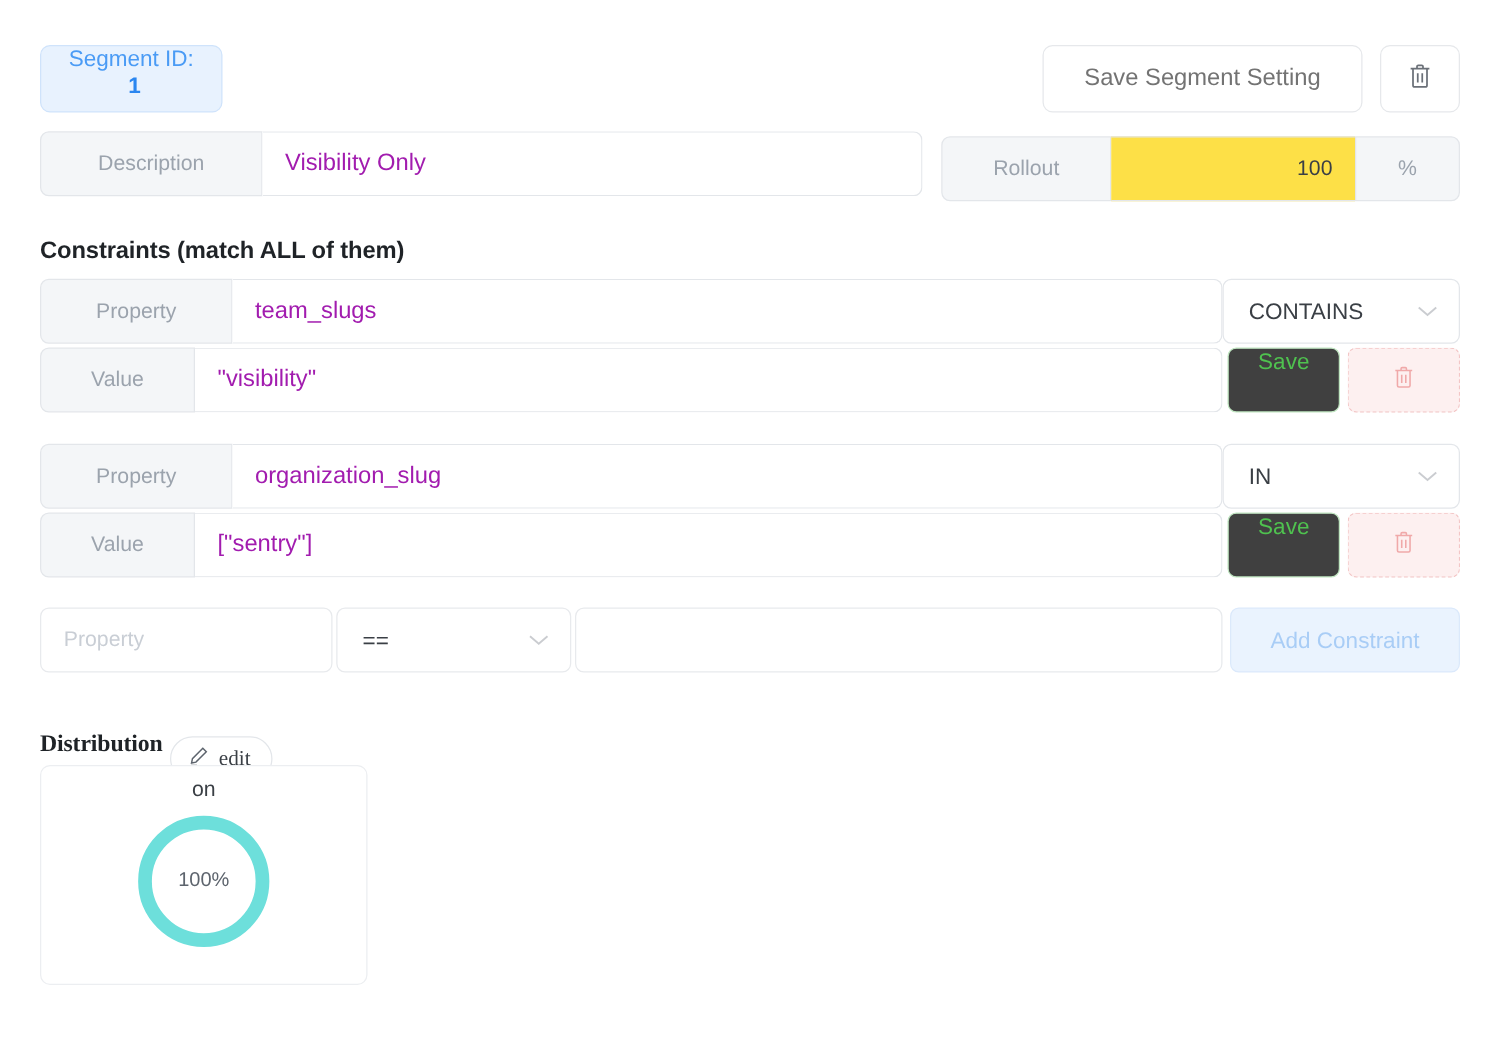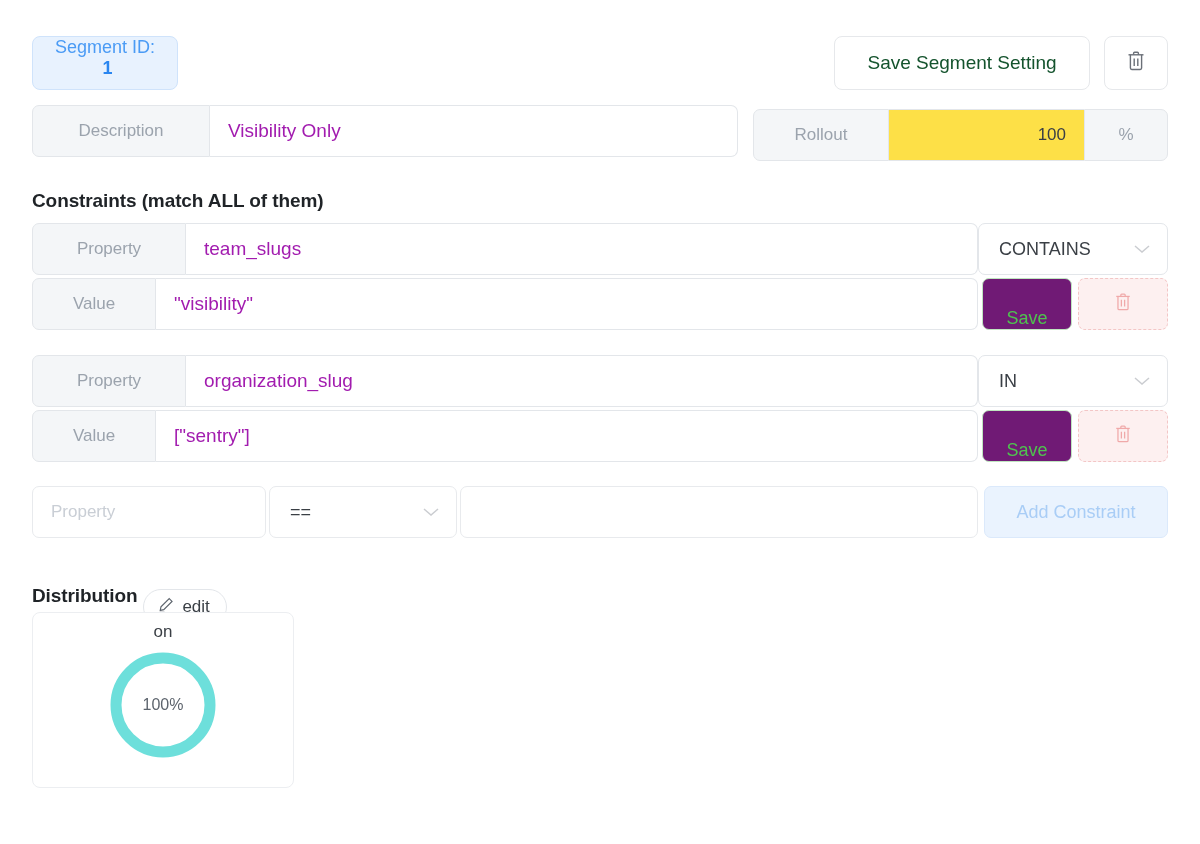--- a/index.html
+++ b/index.html
@@ -62,21 +62,21 @@
 
   .save-segment-btn {
     position: absolute; right: 78px; top: 0;
     height: 54px; min-width: 256px;
     padding: 0 26px;
     display: flex; align-items: center; justify-content: center;
     background: #ffffff;
     border: 1px solid #e6e8eb;
     border-radius: 8px;
     font-size: 19px;
-    color: #14532d;
+    color: #737373;
     cursor: pointer;
     white-space: nowrap;
   }
   .icon-btn {
     position: absolute; right: 0; top: 0;
     width: 64px; height: 54px;
     display: flex; align-items: center; justify-content: center;
     background: #ffffff;
     border: 1px solid #e6e8eb;
     border-radius: 8px;
@@ -139,24 +139,24 @@
     font-size: 18px;
     color: #3a3f45;
     cursor: pointer;
   }
   .op-select .op-text { flex: 1 1 auto; white-space: nowrap; }
   .chev { flex: 0 0 auto; opacity: .45; display: flex; align-items: center; }
 
   .save-small {
     position: absolute; right: 96px; top: 0;
     width: 90px; height: 52px;
-    background: #701a75;
+    background: #404040;
     border: 1px solid #bfe5c0;
     border-radius: 7px;
-    display: flex; align-items: flex-end; justify-content: center;
+    display: flex; align-items: flex-start; justify-content: center;
     color: #4fc24f;
     font-size: 18px;
     cursor: pointer;
   }
   .del-small {
     position: absolute; right: 0; top: 0;
     width: 90px; height: 52px;
     background: #fdf0f0;
     border: 1px dashed #f3c6c6;
     border-radius: 7px;
@@ -206,21 +206,21 @@
     border: 1px solid #dbe9fb;
     border-radius: 7px;
     display: flex; align-items: center; justify-content: center;
     color: #a9cdf6;
     font-size: 18px;
     cursor: pointer;
     white-space: nowrap;
   }
 
   
-  .dist-head { position: absolute; left: 32px; top: 566px; display: flex; align-items: center; }
+  .dist-head { position: absolute; left: 32px; top: 566px; display: flex; align-items: center; font-family: Liberation Serif, serif; }
   .edit-pill {
     margin-left: 6px;
     height: 36px;
     padding: 0 16px 0 13px;
     background: #ffffff;
     border: 1px solid #e3e6ea;
     border-radius: 18px;
     display: flex; align-items: center; gap: 7px;
     font-size: 17px;
     color: #3a3f45;

